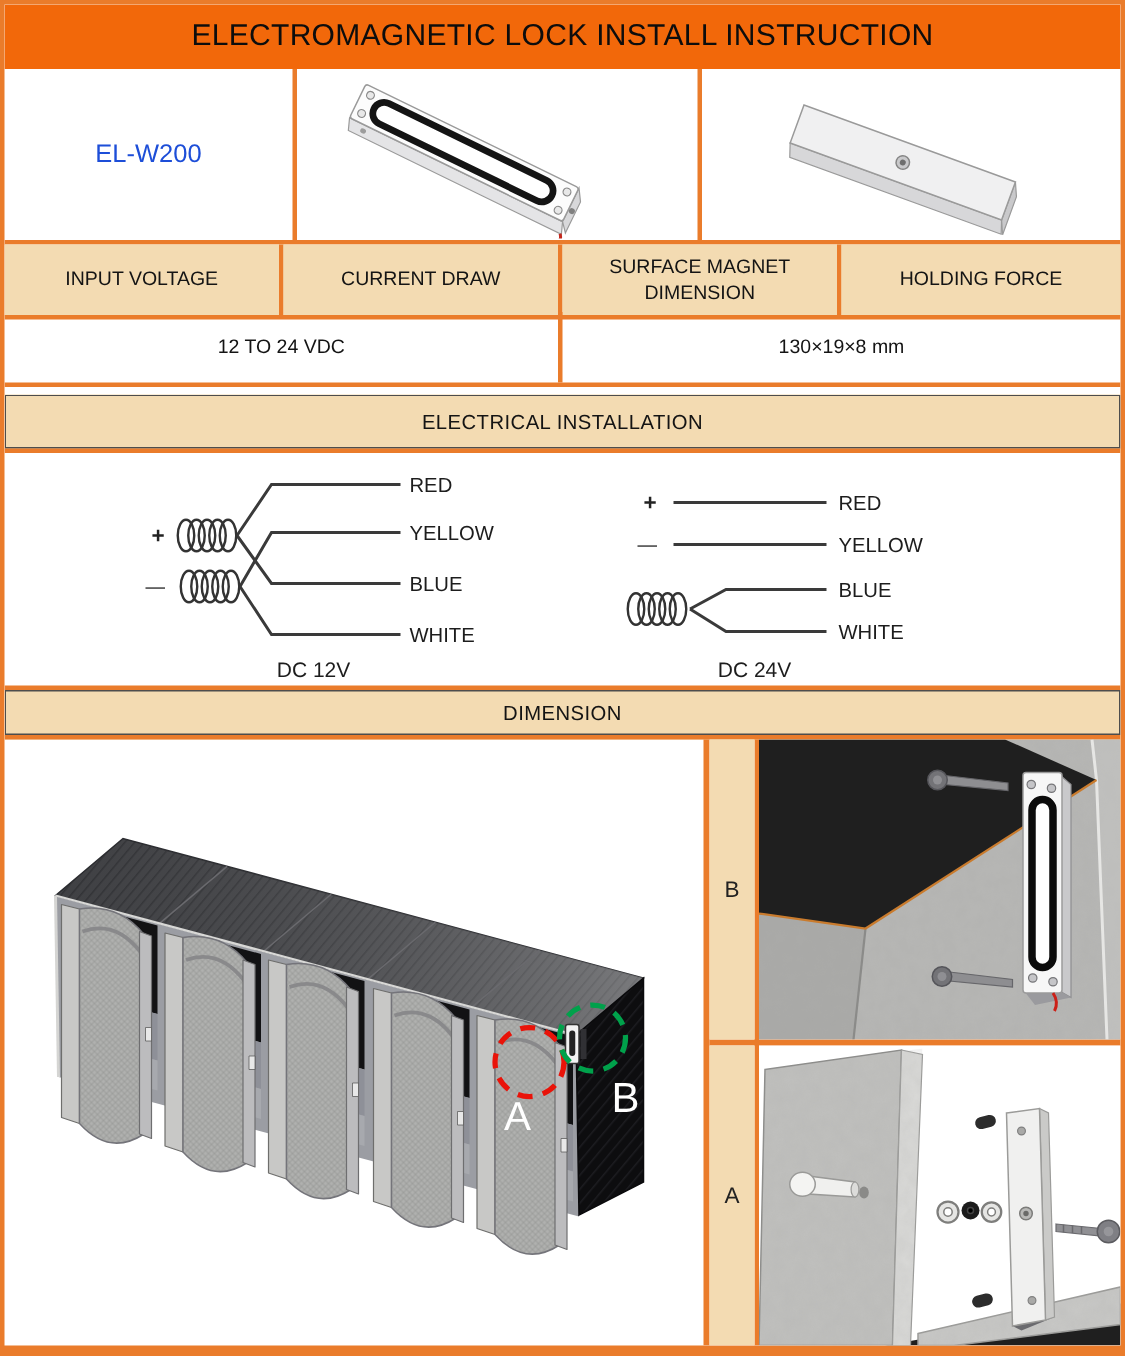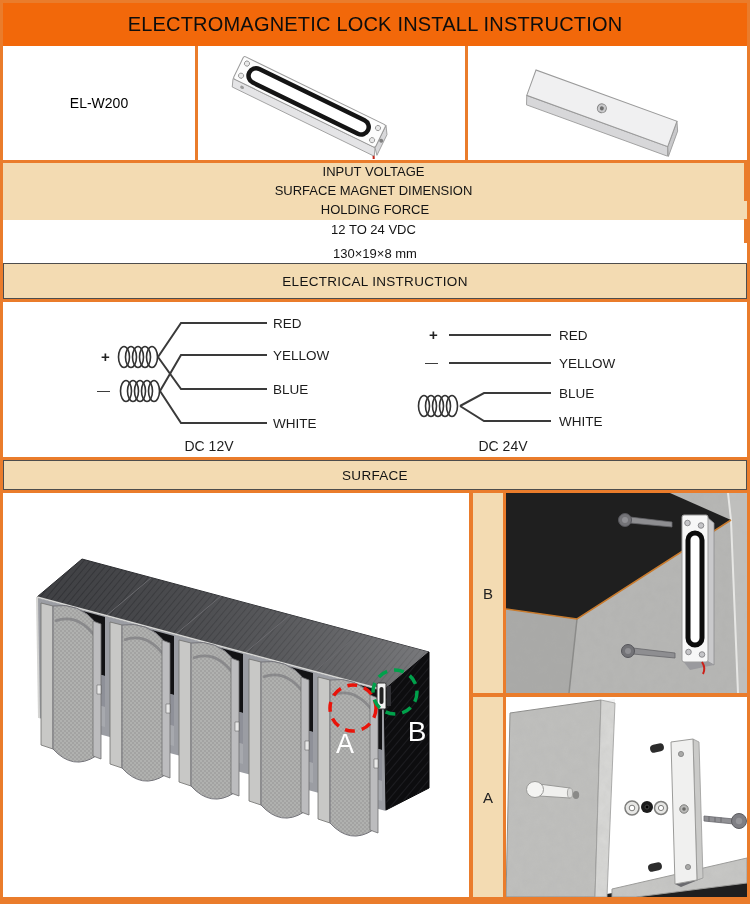--- a/index.html
+++ b/index.html
@@ -20,25 +20,25 @@
   .title-bar{left:0;top:0;width:744px;height:43px;background:var(--accent);
     display:flex;align-items:center;justify-content:center;}
   .title-bar span{font-size:20px;letter-spacing:.2px;color:#0d0d0d;}
   
   .product-row{left:0;top:43px;width:744px;height:117px;box-sizing:border-box;
     border-bottom:3px solid var(--bd);display:flex;}
   .product-cell{box-sizing:border-box;height:114px;display:flex;align-items:center;justify-content:center;}
   .pc1{width:195px;border-right:3px solid var(--bd);}
   .pc2{width:270px;border-right:3px solid var(--bd);}
   .pc3{width:279px;}
-  .model-label{font-size:14px;color:#000000;}
+  .model-label{font-size:17px;color:#1d4ed8;}
   
   .spec-row{left:0;top:160px;width:744px;height:50px;box-sizing:border-box;
-    border-bottom:3px solid var(--bd);display:flex;flex-direction:column;}
-  .spec-row.vals{top:216px;}
+    border-bottom:3px solid var(--bd);display:flex;}
+  .spec-row.vals{top:205px;}
   .spec-cell{flex:1 1 20%;box-sizing:border-box;border-right:3px solid var(--bd);
     display:flex;flex-direction:column;align-items:center;justify-content:center;
     text-align:center;font-size:13px;line-height:1.3;padding:1px 6px;}
   .spec-cell:last-child{border-right:none;}
   .spec-row.hdr .spec-cell{background:var(--tan);}
   
   .band{left:0;width:744px;box-sizing:border-box;background:var(--tan);
     border-bottom:3px solid var(--bd);box-shadow:inset 0 0 0 1px #4d4d4d;
     display:flex;align-items:center;justify-content:center;font-size:13.5px;letter-spacing:.3px;}
   .band-e{top:260px;height:39px;}
@@ -97,34 +97,35 @@
           <rect x="0" y="0" width="150" height="27" fill="#f0f0f1" stroke="#9a9a9a"></rect>
           <circle cx="75" cy="13.5" r="4.5" fill="#c9c9cb" stroke="#868686"></circle>
           <circle cx="75" cy="13.5" r="2" fill="#6e6e6e"></circle>
         </g>
       </svg>
     </div>
   </div>
 
   <div class="abs spec-row hdr">
     <div class="spec-cell">INPUT VOLTAGE</div>
+    <div class="spec-cell">CURRENT DRAW</div>
     <div class="spec-cell">SURFACE MAGNET DIMENSION</div>
     <div class="spec-cell">HOLDING FORCE</div>
   </div>
 
   <div class="abs spec-row vals">
     <div class="spec-cell">
       <span>12 TO 24 VDC</span>
     </div>
     <div class="spec-cell">
       <span>130×19×8 mm</span>
     </div>
   </div>
 
-  <div class="abs band band-e">ELECTRICAL INSTRUCTION</div>
+  <div class="abs band band-e">ELECTRICAL INSTALLATION</div>
 
   <div class="abs wiring">
     <svg class="abs" style="left:18px;top:0;" width="352" height="155" viewBox="0 0 352 155">
       <g stroke="#3a3a3a" stroke-width="2" fill="none">
         <path d="M137,55 L160,21 H246"></path>
         <path d="M137,55 L160,87 H246"></path>
         <path d="M139,89 L160,53 H246"></path>
         <path d="M139,89 L160,121 H246"></path>
       </g>
       <g stroke="#333" stroke-width="1.6" fill="none">
@@ -167,21 +168,21 @@
       <text x="48" y="38" font-size="15" font-weight="bold" fill="#222">+</text>
       <text x="44" y="65" font-size="13" fill="#222">—</text>
       <text x="178" y="38" font-size="13.5" fill="#1d1d1d">RED</text>
       <text x="178" y="66" font-size="13.5" fill="#1d1d1d">YELLOW</text>
       <text x="178" y="96" font-size="13.5" fill="#1d1d1d">BLUE</text>
       <text x="178" y="124" font-size="13.5" fill="#1d1d1d">WHITE</text>
       <text x="122" y="149" font-size="14" fill="#1d1d1d" text-anchor="middle">DC 24V</text>
     </svg>
   </div>
 
-  <div class="abs band band-a">SURFACE</div>
+  <div class="abs band band-a">DIMENSION</div>
 
   <div class="abs assembly">
 
     <svg class="abs" style="left:0;top:0;" width="466" height="404" viewBox="0 0 466 404">
       <defs>
         <pattern id="roofP" width="5" height="5" patternUnits="userSpaceOnUse" patternTransform="rotate(40)">
           <rect width="5" height="5" fill="#4b4c50"></rect>
           <line x1="0" y1="0" x2="0" y2="5" stroke="#3a3b3f" stroke-width="2"></line>
         </pattern>
         <pattern id="sideH" width="6" height="6" patternUnits="userSpaceOnUse" patternTransform="rotate(40)">

